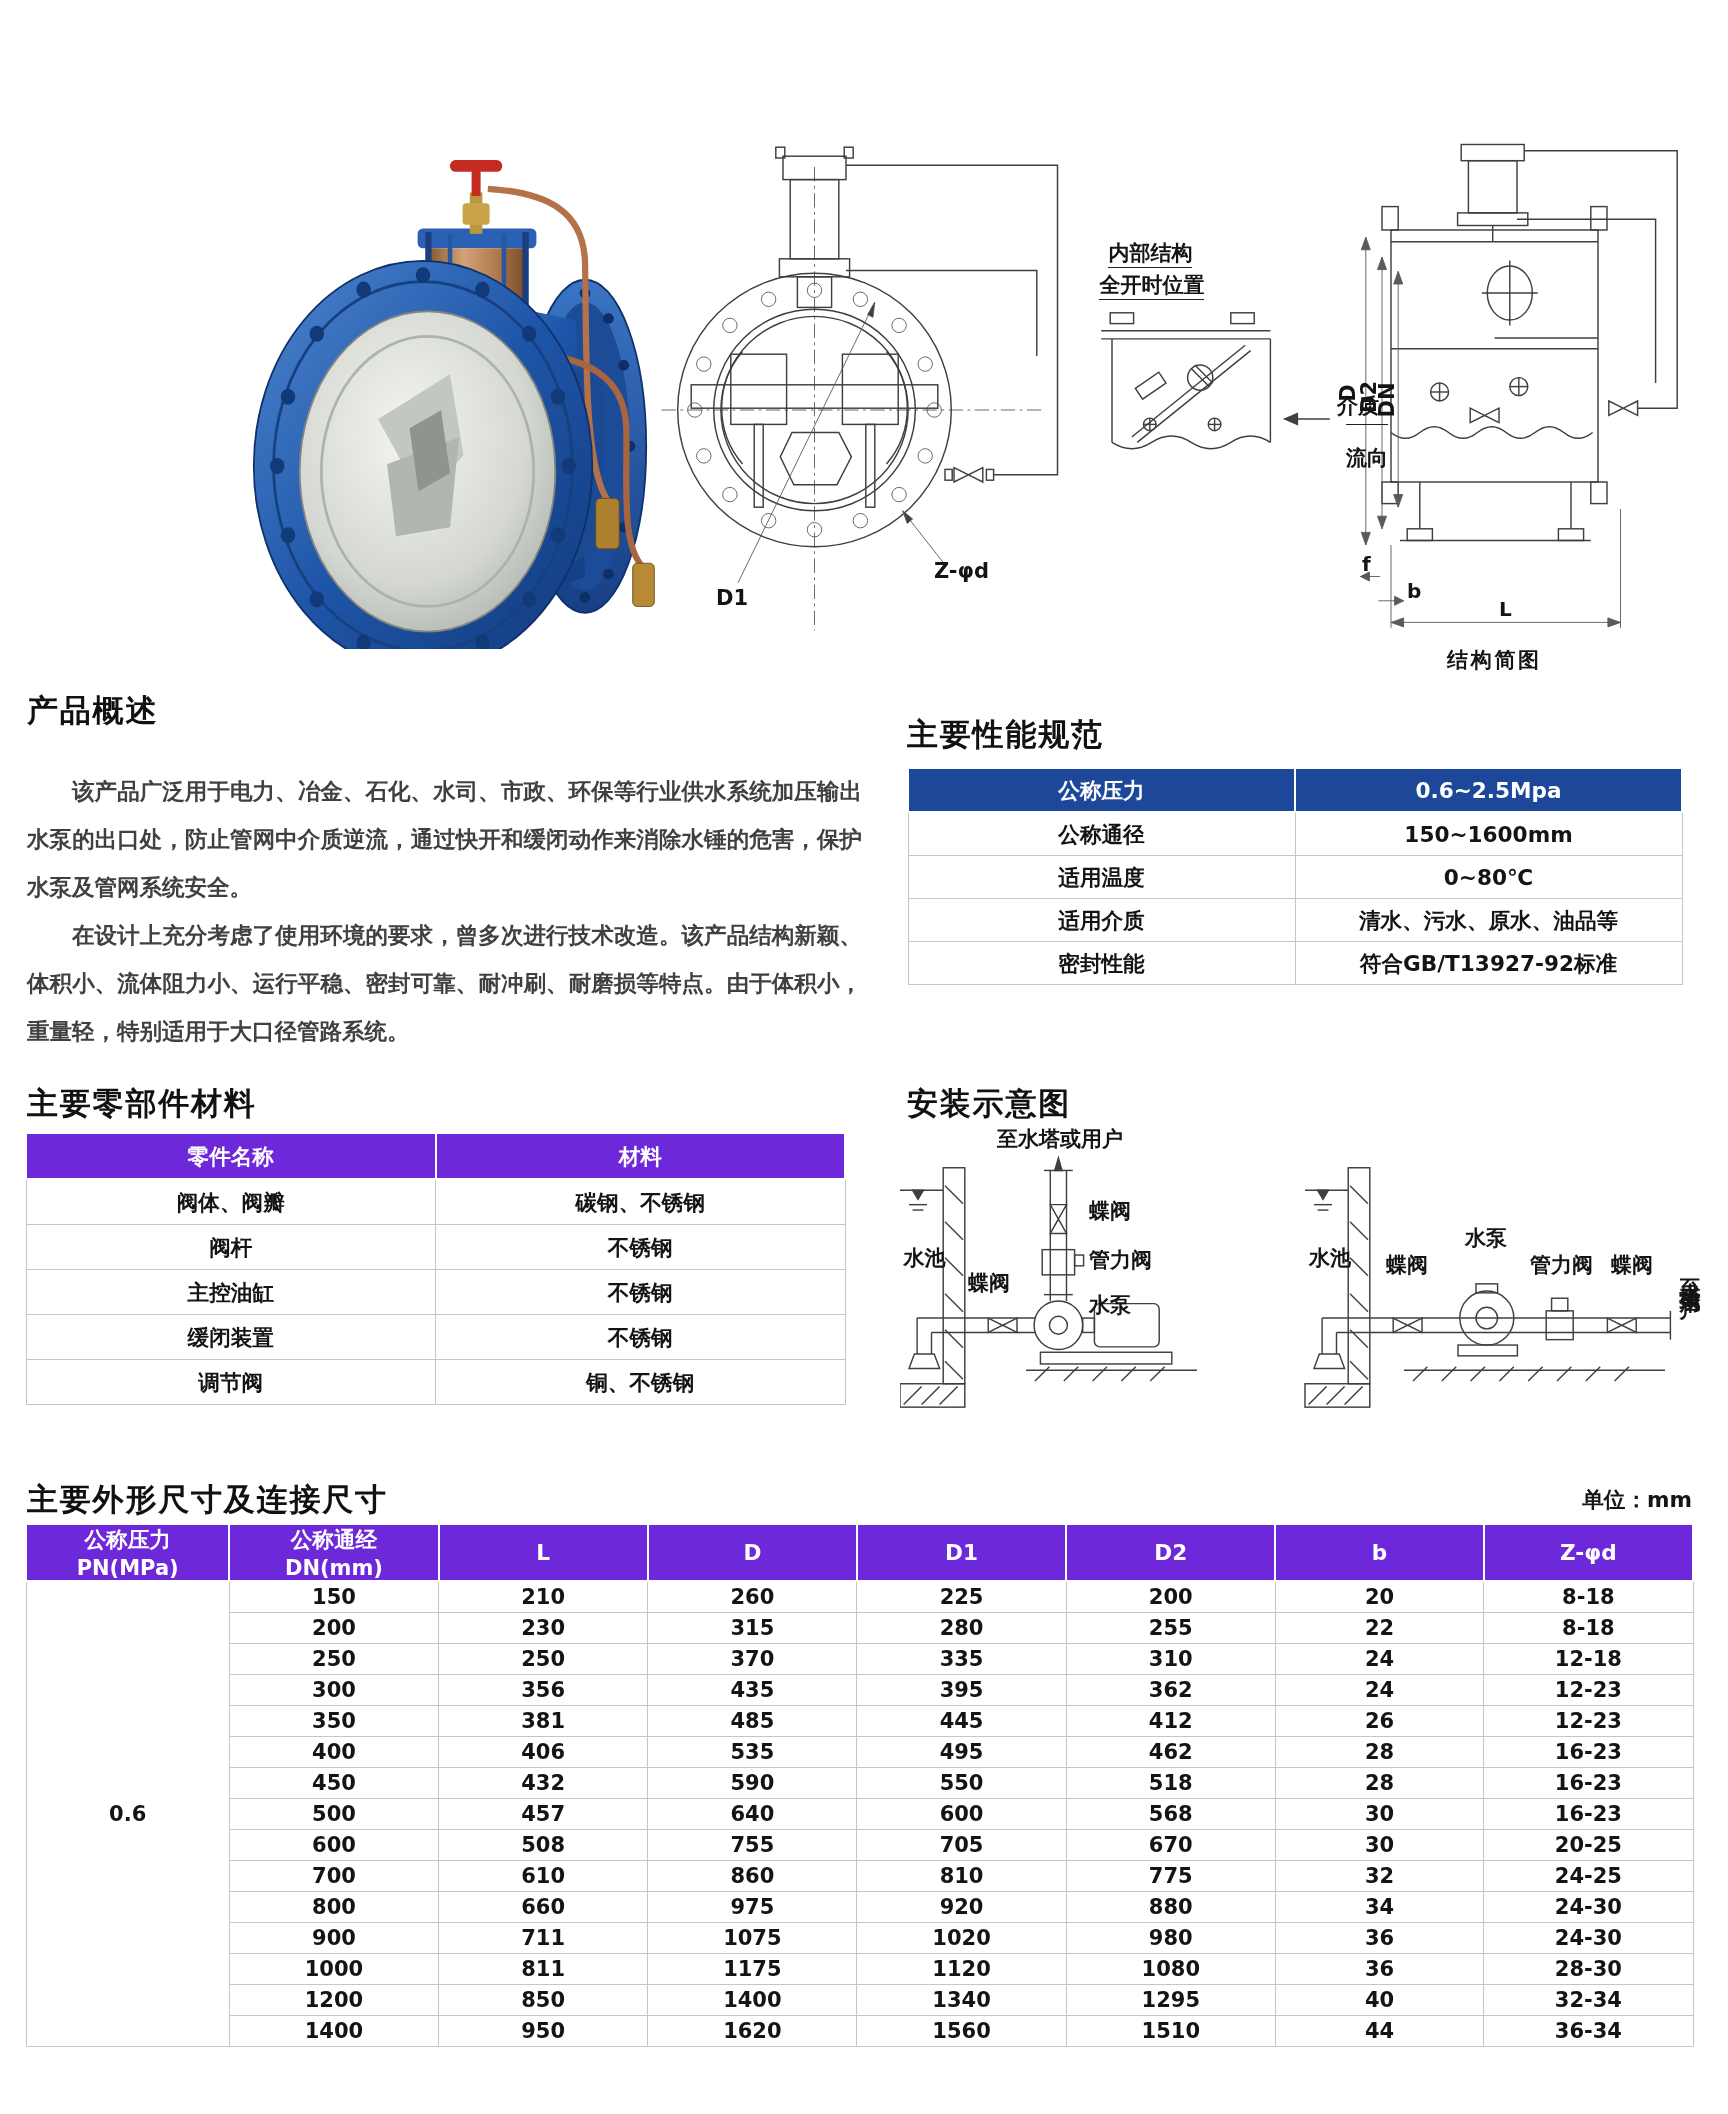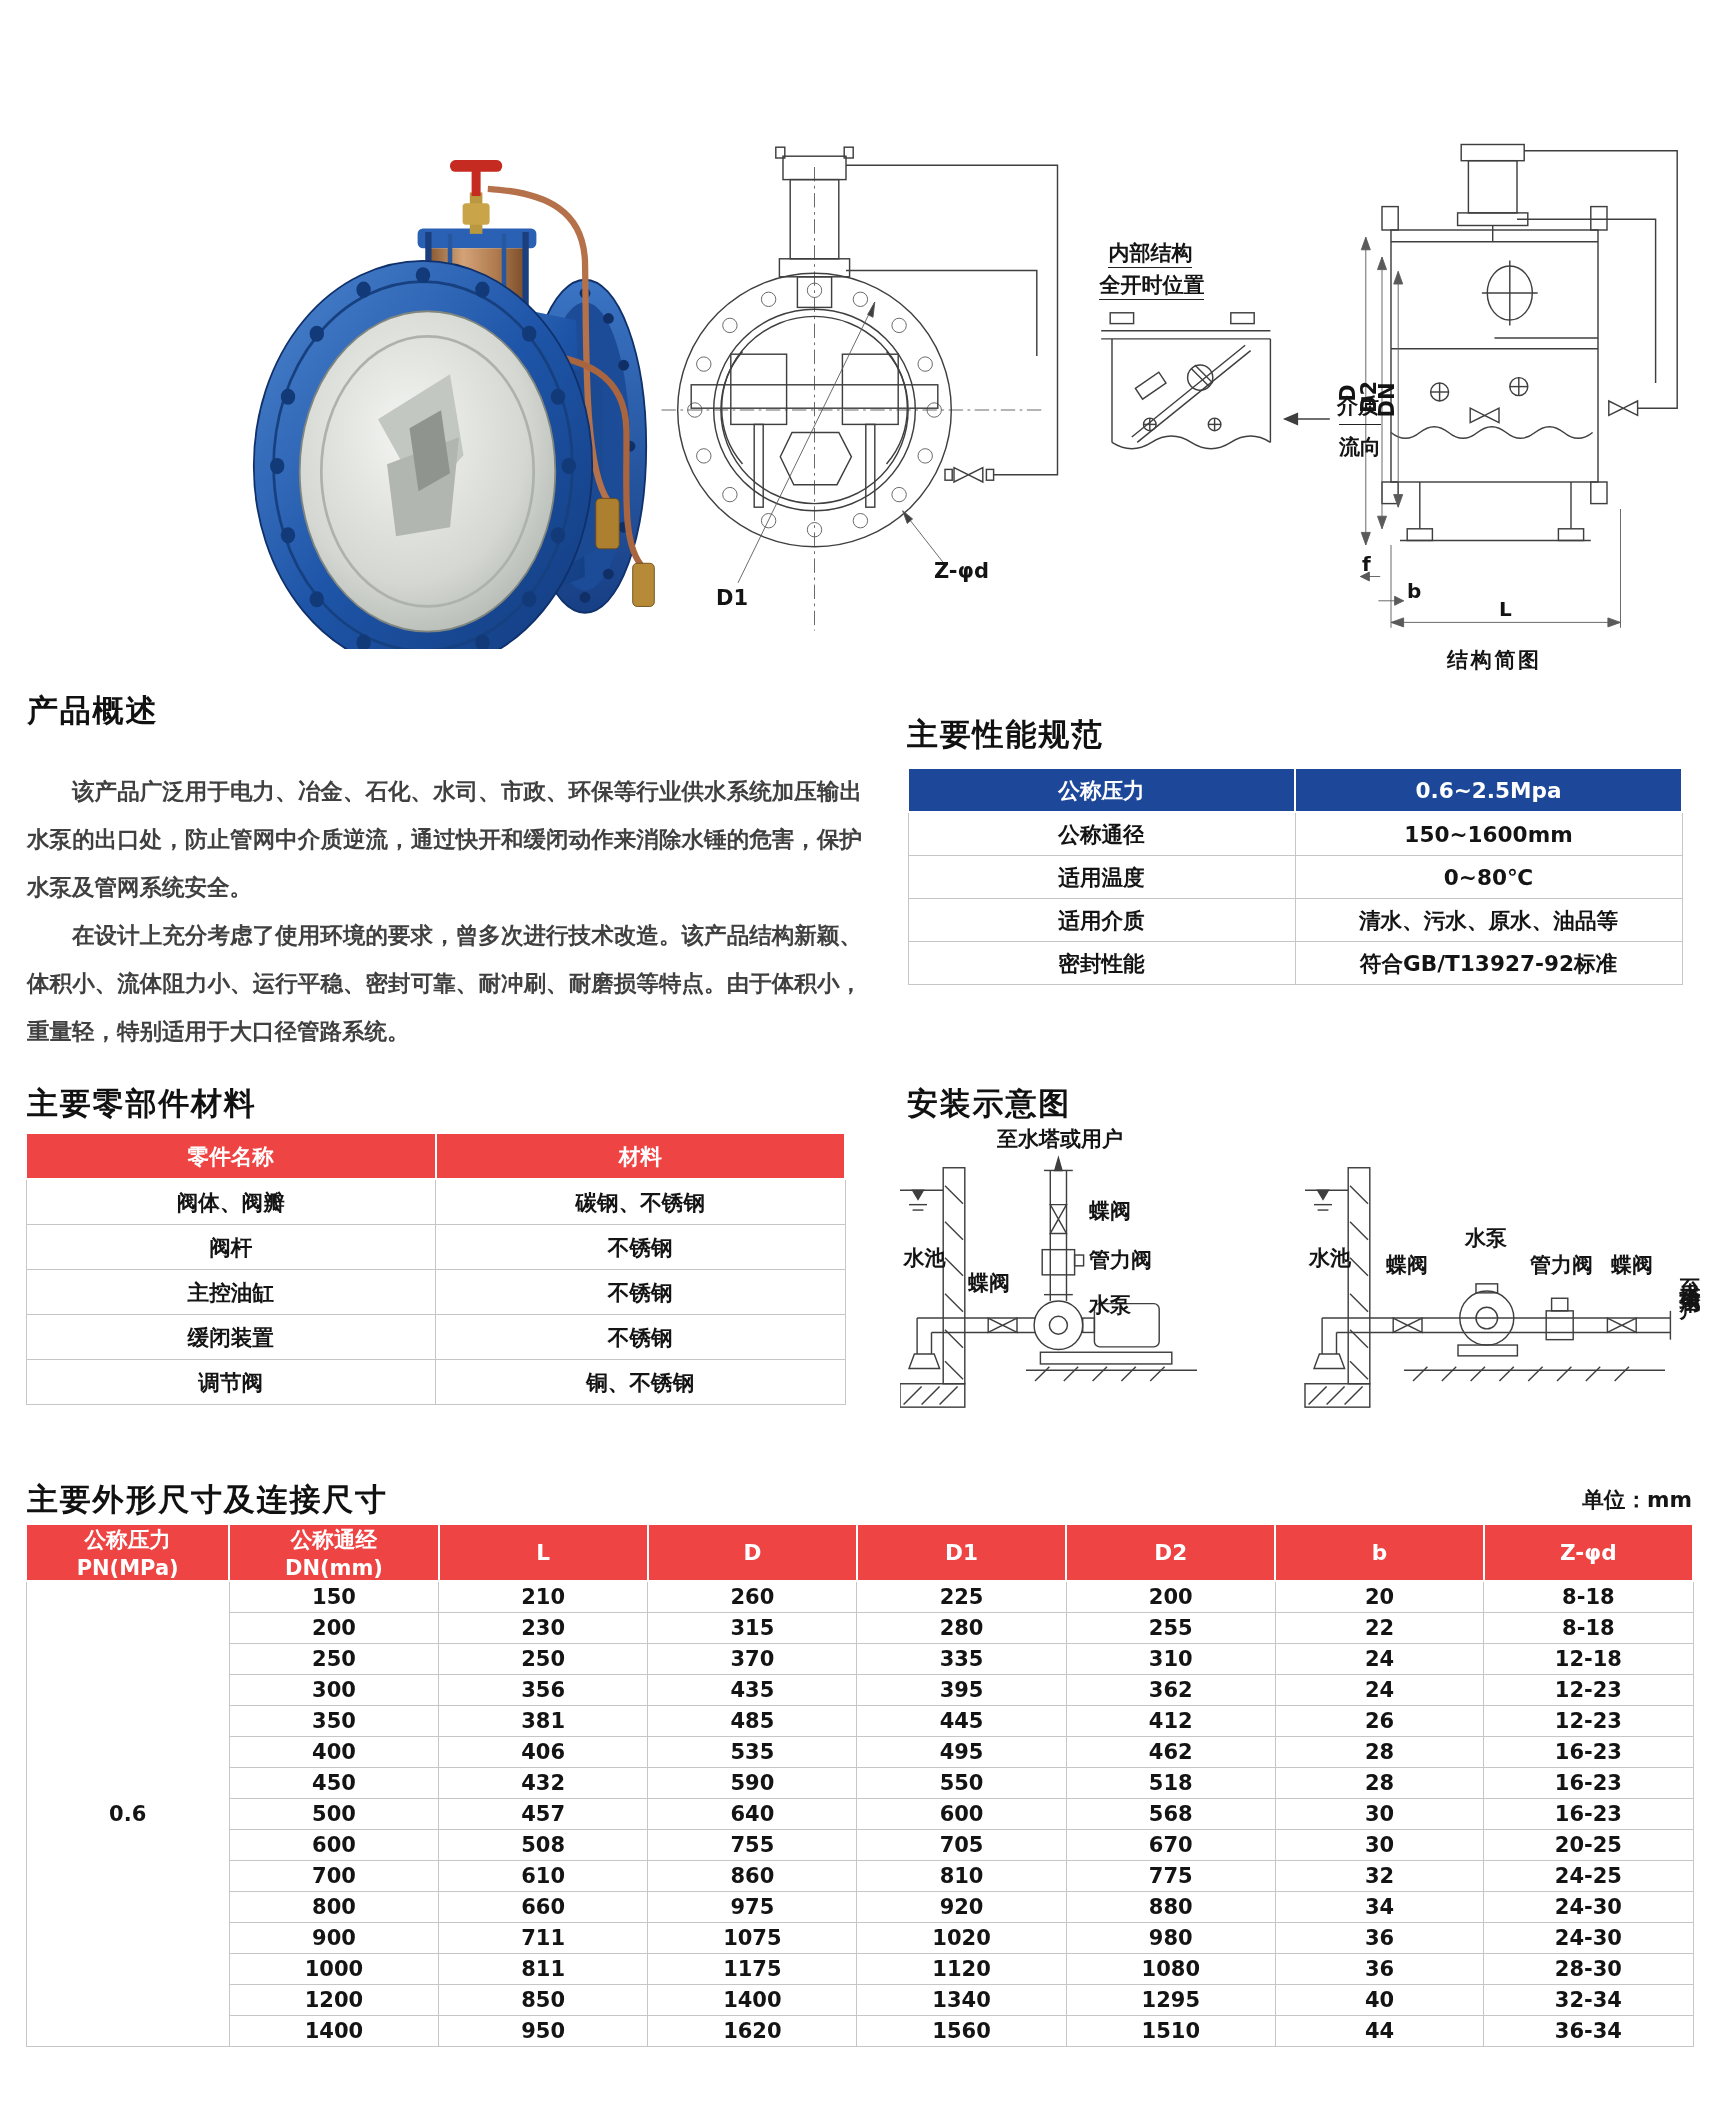--- a/index.html
+++ b/index.html
@@ -7,21 +7,21 @@
         font-family:"DejaVu Sans","Liberation Sans",sans-serif;color:#151515;}
   .abs{position:absolute;}
   .sec-title{font-size:31px;font-weight:bold;color:#111;letter-spacing:1.8px;white-space:nowrap;}
   .unit-label{font-size:21.6px;font-weight:bold;text-align:right;}
   
   .overview-text{width:835px;}
   .overview-text p{margin:0;font-size:22.5px;line-height:48px;font-weight:600;text-indent:2em;
                    text-align:justify;color:#404040;}
   
   table.dtable{border-collapse:collapse;table-layout:fixed;background:#fff;}
-  table.dtable th{background:#ef4444;color:#fff;border:2.7px solid #fff;font-weight:bold;
+  table.dtable th{background:#6d28d9;color:#fff;border:2.7px solid #fff;font-weight:bold;
                   font-size:21.6px;padding:0;text-align:center;vertical-align:middle;}
   table.dtable td{background:#fff;border:1.8px solid #c6c6c6;font-size:21px;font-weight:600;
                   padding:0;text-align:center;vertical-align:middle;color:#141414;}
   .hd-sub{font-size:21px;font-weight:bold;margin-top:1.8px;}
   
   #perf-table tbody tr:first-child td{background:#1d4899;color:#fff;border:2.7px solid #fff;}
   #perf-table td{height:42px;font-size:21.6px;}
   #mat-table td{height:44px;font-size:21.6px;margin-left:16px;}
   #mat-table th{height:44px;}
   #dim-table td{height:30px;font-size:21px;}
@@ -283,21 +283,21 @@
           <path d="M 344 532 L 334 527 L 334 537 Z" fill="#5a5a5a"></path>
         <line x1="330" y1="556" x2="585" y2="556"></line>
         <path d="M 330 556 L 344 551 L 344 561 Z M 585 556 L 571 551 L 571 561 Z" fill="#5a5a5a"></path>
         <line x1="330" y1="470" x2="330" y2="562"></line>
           <line x1="585" y1="430" x2="585" y2="562"></line>
       </g>
     </svg>
     <span class="dw-label underline abs" style="left:14.4px;top:117px;">内部结构</span>
     <span class="dw-label underline abs" style="left:5.4px;top:149px;">全开时位置</span>
     <span class="dw-label abs" style="left:243px;top:270px;">介质</span>
-    <span class="dw-label abs" style="left:245px;top:302px;border-top:1.8px solid #222;padding-top:8px;">流向</span>
+    <span class="dw-label abs" style="left:252px;top:302px;border-top:1.8px solid #222;padding-top:19px;">流向</span>
     <span class="dw-label rot abs" style="left:245px;top:259px;">D</span>
     <span class="dw-label rot abs" style="left:259px;top:263px;">D2</span>
     <span class="dw-label rot abs" style="left:275px;top:266px;">DN</span>
     <span class="dw-small abs" style="left:268px;top:430px;">f</span>
     <span class="dw-small abs" style="left:313px;top:457px;">b</span>
     <span class="dw-small abs" style="left:405px;top:475px;">L</span>
     <span class="dw-label abs" style="left:353px;top:524px;letter-spacing:2.7px;">结构简图</span>
   </div>
 
   <div class="sec-title abs" style="left:27px;top:690px;">产品概述</div>

